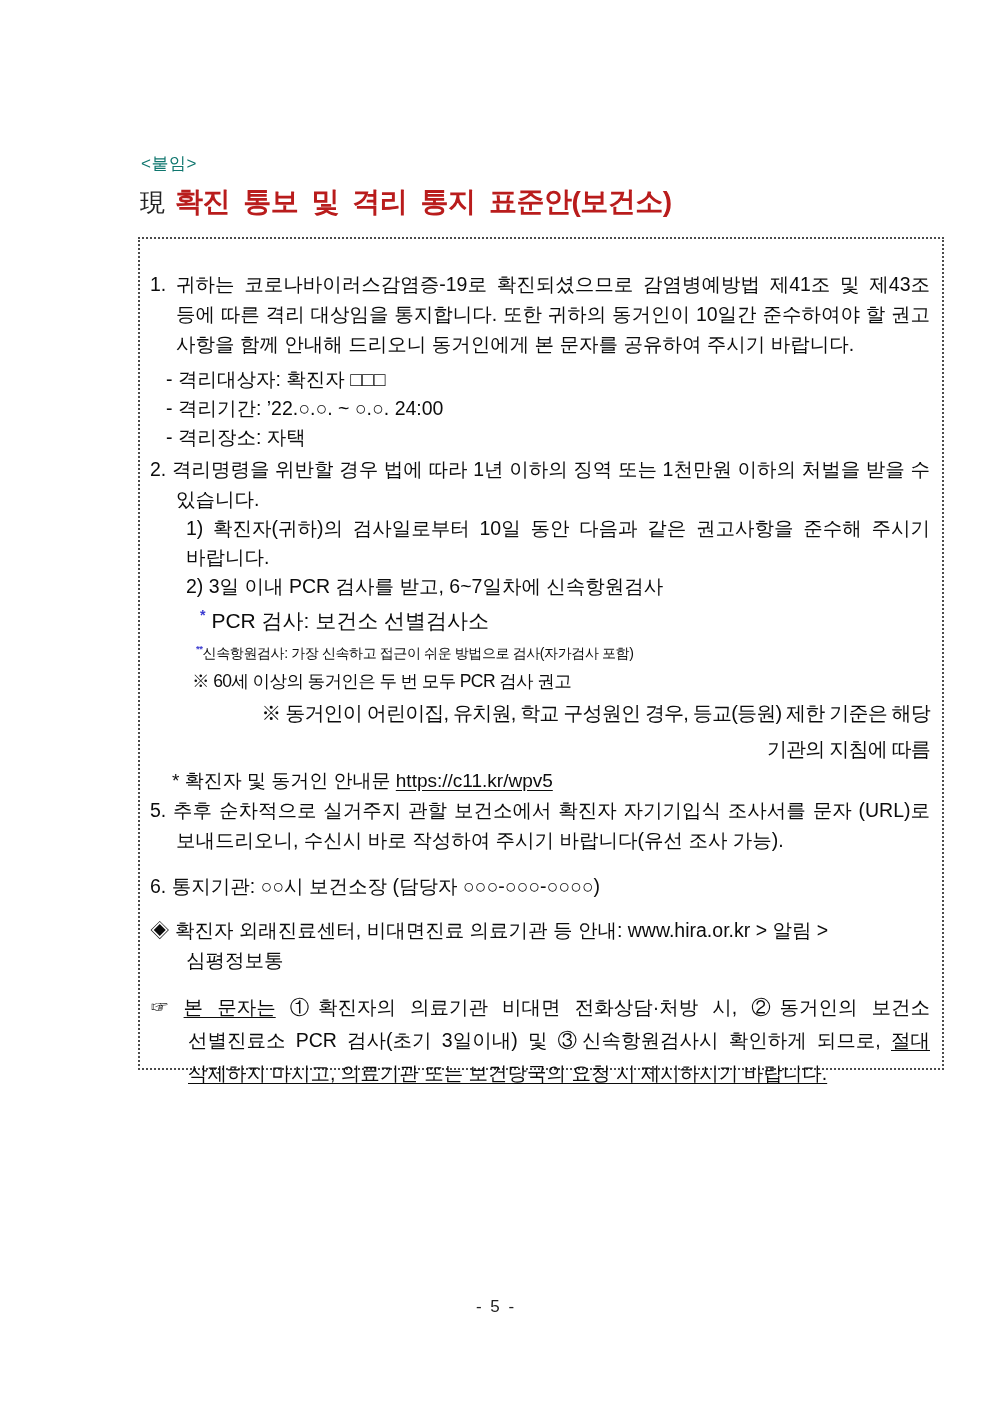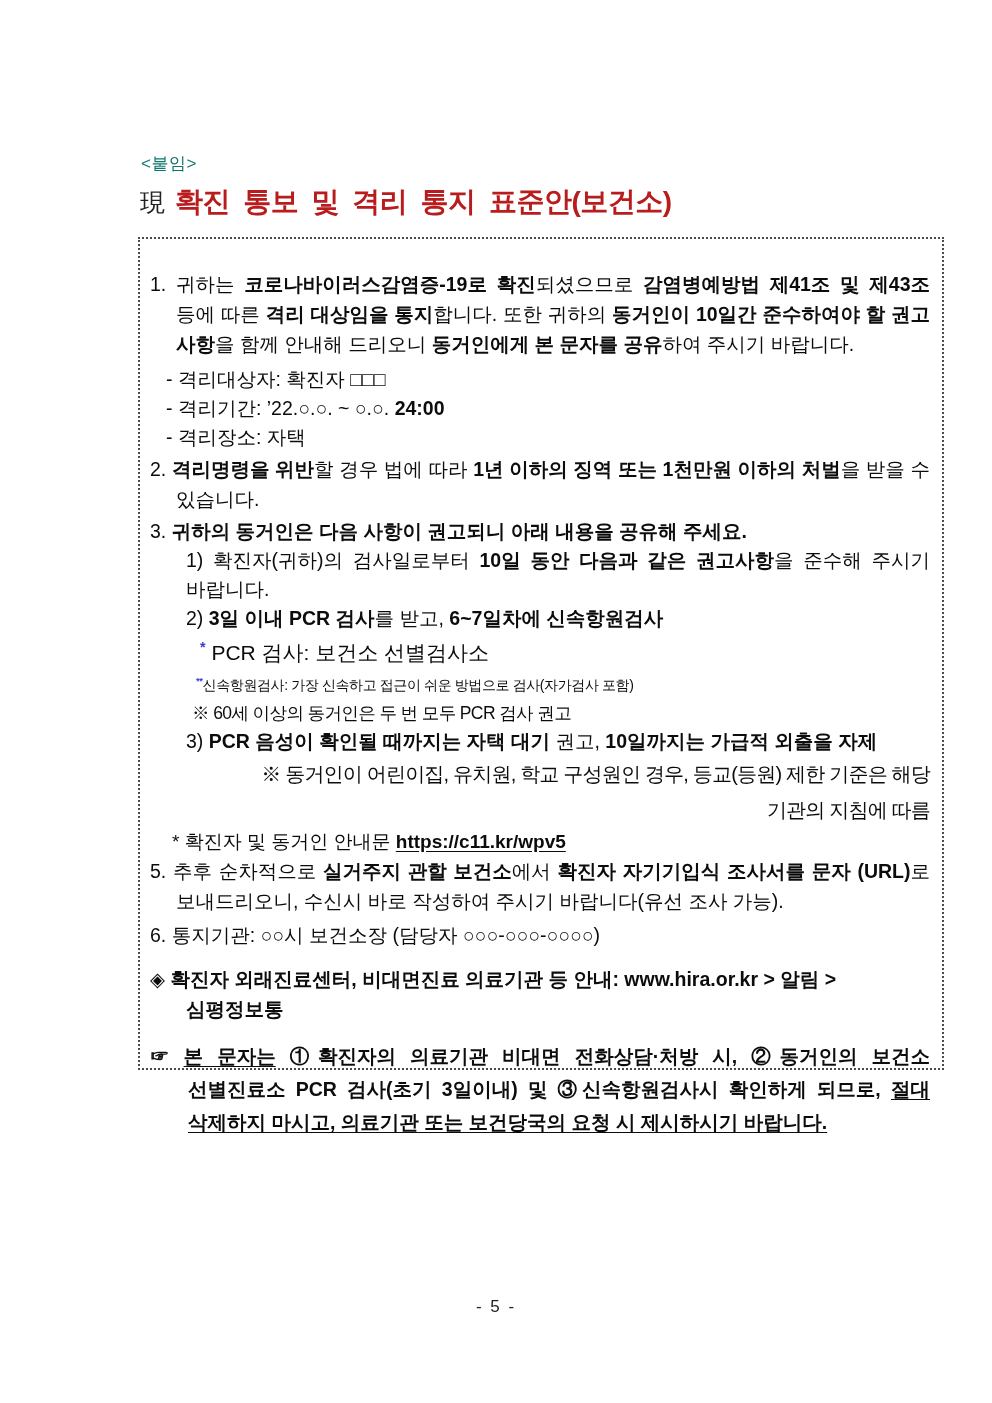--- a/index.html
+++ b/index.html
@@ -25,36 +25,36 @@
   }
   .notice-box{
     position:absolute;left:138px;top:237px;width:806px;height:833px;
     border:2px dotted #4a4a4a;box-sizing:border-box;
     padding:30px 12px 0 10px;
   }
   .para{
     margin:0;font-size:19.5px;line-height:30px;color:#0c0c0c;
     word-break:keep-all;
   }
-  .b{font-weight:bold;margin-top:32px;}
+  .b{font-weight:normal;margin-top:32px;}
   .u{text-decoration:underline;text-underline-offset:3px;}
   .sup{vertical-align:super;font-size:0.68em;font-weight:bold;}
   .justify{text-align:justify;}
   .item{padding-left:26px;text-indent:-26px;}
   .dash{padding-left:42px;text-indent:-26px;line-height:29px;}
   .sub1{padding-left:36px;line-height:29px;}
   .note1{padding-left:50px;font-size:21px;line-height:28px;}
   .note2{padding-left:46px;font-size:14px;line-height:28px;letter-spacing:-0.4px;}
   .noteX{padding-left:42px;font-size:17.5px;line-height:28px;letter-spacing:-0.6px;}
   .note13{padding-left:56px;font-size:20px;line-height:36px;letter-spacing:-0.8px;text-align:right;}
   .star4{padding-left:22px;font-size:19px;line-height:28px;}
   .diamond{padding-left:36px;text-indent:-36px;}
   .hand{padding-left:38px;text-indent:-38px;line-height:33px;}
   .mt2{margin-top:2px;}
-  .mt4{margin-top:4px;}
+  .mt4{margin-top:16px;}
   .mt6{margin-top:6px;}
   .mt14{margin-top:14px;}
   .mt16{margin-top:16px;}
   .page-footer{
     position:absolute;left:0;top:1297px;width:100%;
     text-align:center;font-size:17px;color:#222;letter-spacing:2px;
   }
 </style>
 </head>
 <body>
@@ -65,27 +65,25 @@
   <span class="title-prefix">現</span><span class="page-title">확진 통보 및 격리 통지 표준안(보건소)</span>
 </div>
 
 <div class="notice-box">
   <div>
       <p class="para item justify"><span>1. 귀하는 </span><span class="b">코로나바이러스감염증-19로 확진</span><span>되셨으므로 </span><span class="b">감염병예방법 제41조 및 제43조</span><span> 등에 따른 </span><span class="b">격리 대상임을 통지</span><span>합니다. 또한 귀하의 </span><span class="b">동거인이 10일간 준수하여야 할 권고 사항</span><span>을 함께 안내해 드리오니 </span><span class="b">동거인에게 본 문자를 공유</span><span>하여 주시기 바랍니다.</span></p>
       <p class="para dash mt6"><span>- 격리대상자: 확진자 □□□</span></p>
       <p class="para dash"><span>- 격리기간: ’22.○.○. ~ ○.○. </span><span class="b">24:00</span></p>
       <p class="para dash"><span>- 격리장소: 자택</span></p>
       <p class="para item justify mt2"><span>2. </span><span class="b">격리명령을 위반</span><span>할 경우 법에 따라 </span><span class="b">1년 이하의 징역 또는 1천만원 이하의 처벌</span><span>을 받을 수 있습니다.</span></p>
-      <p class="para item mt2"><span>3. </span><span class="b">귀하의 동거인은 다음 사항이 권고되니 아래 내용을 공유해 주세요.</span></p>
       <p class="para sub1 justify"><span>1) 확진자(귀하)의 검사일로부터 </span><span class="b">10일 동안 다음과 같은 권고사항</span><span>을 준수해 주시기 바랍니다.</span></p>
       <p class="para sub1"><span>2) </span><span class="b">3일 이내 PCR 검사</span><span>를 받고, </span><span class="b">6~7일차에 신속항원검사</span></p>
       <p class="para note1"><span class="sup" style="color: rgb(58, 58, 208);">*</span><span> PCR 검사: 보건소 선별검사소</span></p>
       <p class="para note2"><span class="sup" style="color: rgb(58, 58, 208);">**</span><span>신속항원검사: 가장 신속하고 접근이 쉬운 방법으로 검사(자가검사 포함)</span></p>
       <p class="para noteX"><span>※ 60세 이상의 동거인은 두 번 모두 PCR 검사 권고</span></p>
-      <p class="para sub1 justify"><span>3) </span><span class="b">PCR 음성이 확인될 때까지는 자택 대기</span><span> 권고, </span><span class="b">10일까지는 가급적 외출을 자제</span></p>
       <p class="para note13"><span>※ 동거인이 어린이집, 유치원, 학교 구성원인 경우, 등교(등원) 제한 기준은 해당 기관의 지침에 따름</span></p>
       <p class="para star4"><span>* 확진자 및 동거인 안내문 </span><span class="b u">https://c11.kr/wpv5</span></p>
       <p class="para item justify"><span>5. 추후 순차적으로 </span><span class="b">실거주지 관할 보건소</span><span>에서 </span><span class="b">확진자 자기기입식 조사서를 문자 (URL)</span><span>로 보내드리오니, 수신시 바로 작성하여 주시기 바랍니다(유선 조사 가능).</span></p>
       <p class="para item mt4"><span>6. 통지기관: ○○시 보건소장 (담당자 ○○○-○○○-○○○○)</span></p>
       <p class="para diamond mt14"><span>◈ </span><span class="b">확진자 외래진료센터, 비대면진료 의료기관 등 안내: www.hira.or.kr &gt; 알림 &gt; 심평정보통</span></p>
       <p class="para hand justify mt16"><span class="b">☞ </span><span class="b u">본 문자는</span><span class="b"> ①확진자의 의료기관 비대면 전화상담·처방 시, ②동거인의 보건소 선별진료소 PCR 검사(초기 3일이내) 및 ③신속항원검사시 확인하게 되므로, </span><span class="b u">절대 삭제하지 마시고, 의료기관 또는 보건당국의 요청 시 제시하시기 바랍니다.</span></p>
     </div>
 </div>
 
 <div class="page-footer">- 5 -</div>

